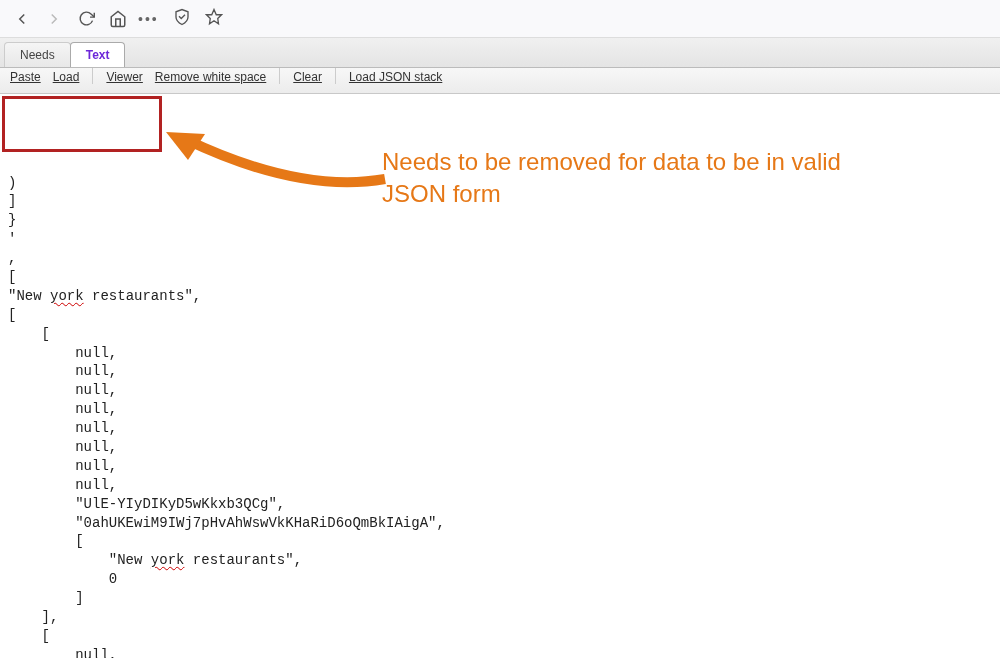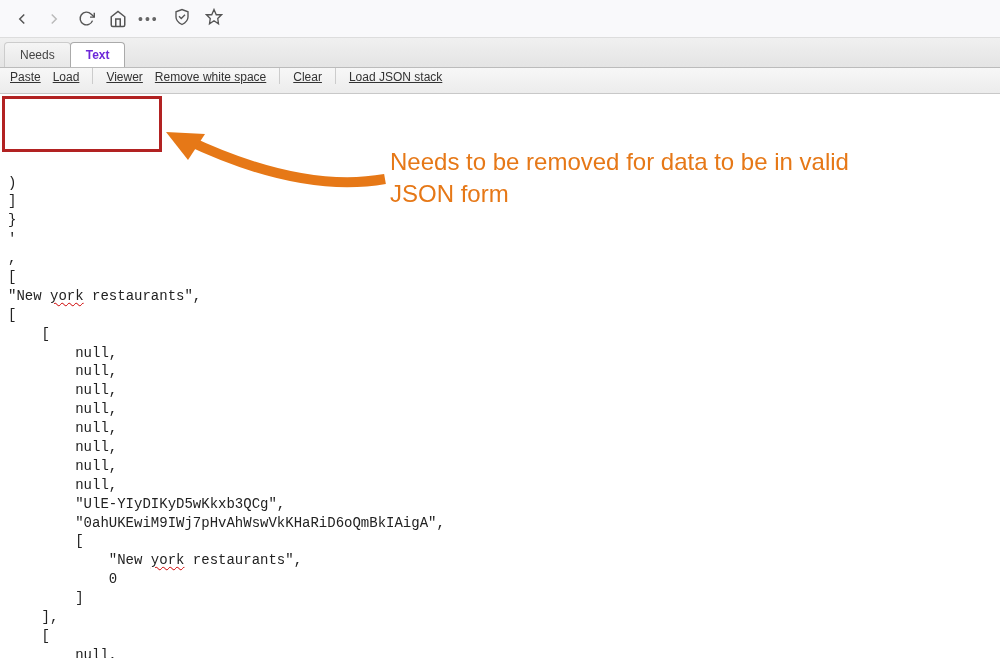--- a/index.html
+++ b/index.html
@@ -121,21 +121,21 @@
       height: 56px;
       border: 3px solid #b22222;
       pointer-events: none;
     }
     .squiggle {
       text-decoration: underline wavy #cc0000 1px;
       text-underline-offset: 2px;
     }
     .annotation {
       position: absolute;
-      left: 390px;
+      left: 382px;
       top: 52px;
       color: #e67817;
       font-family: Arial, sans-serif;
       font-size: 24px;
       font-weight: 500;
       line-height: 1.35;
       white-space: normal;
       width: 520px;
     }
     .arrow {

